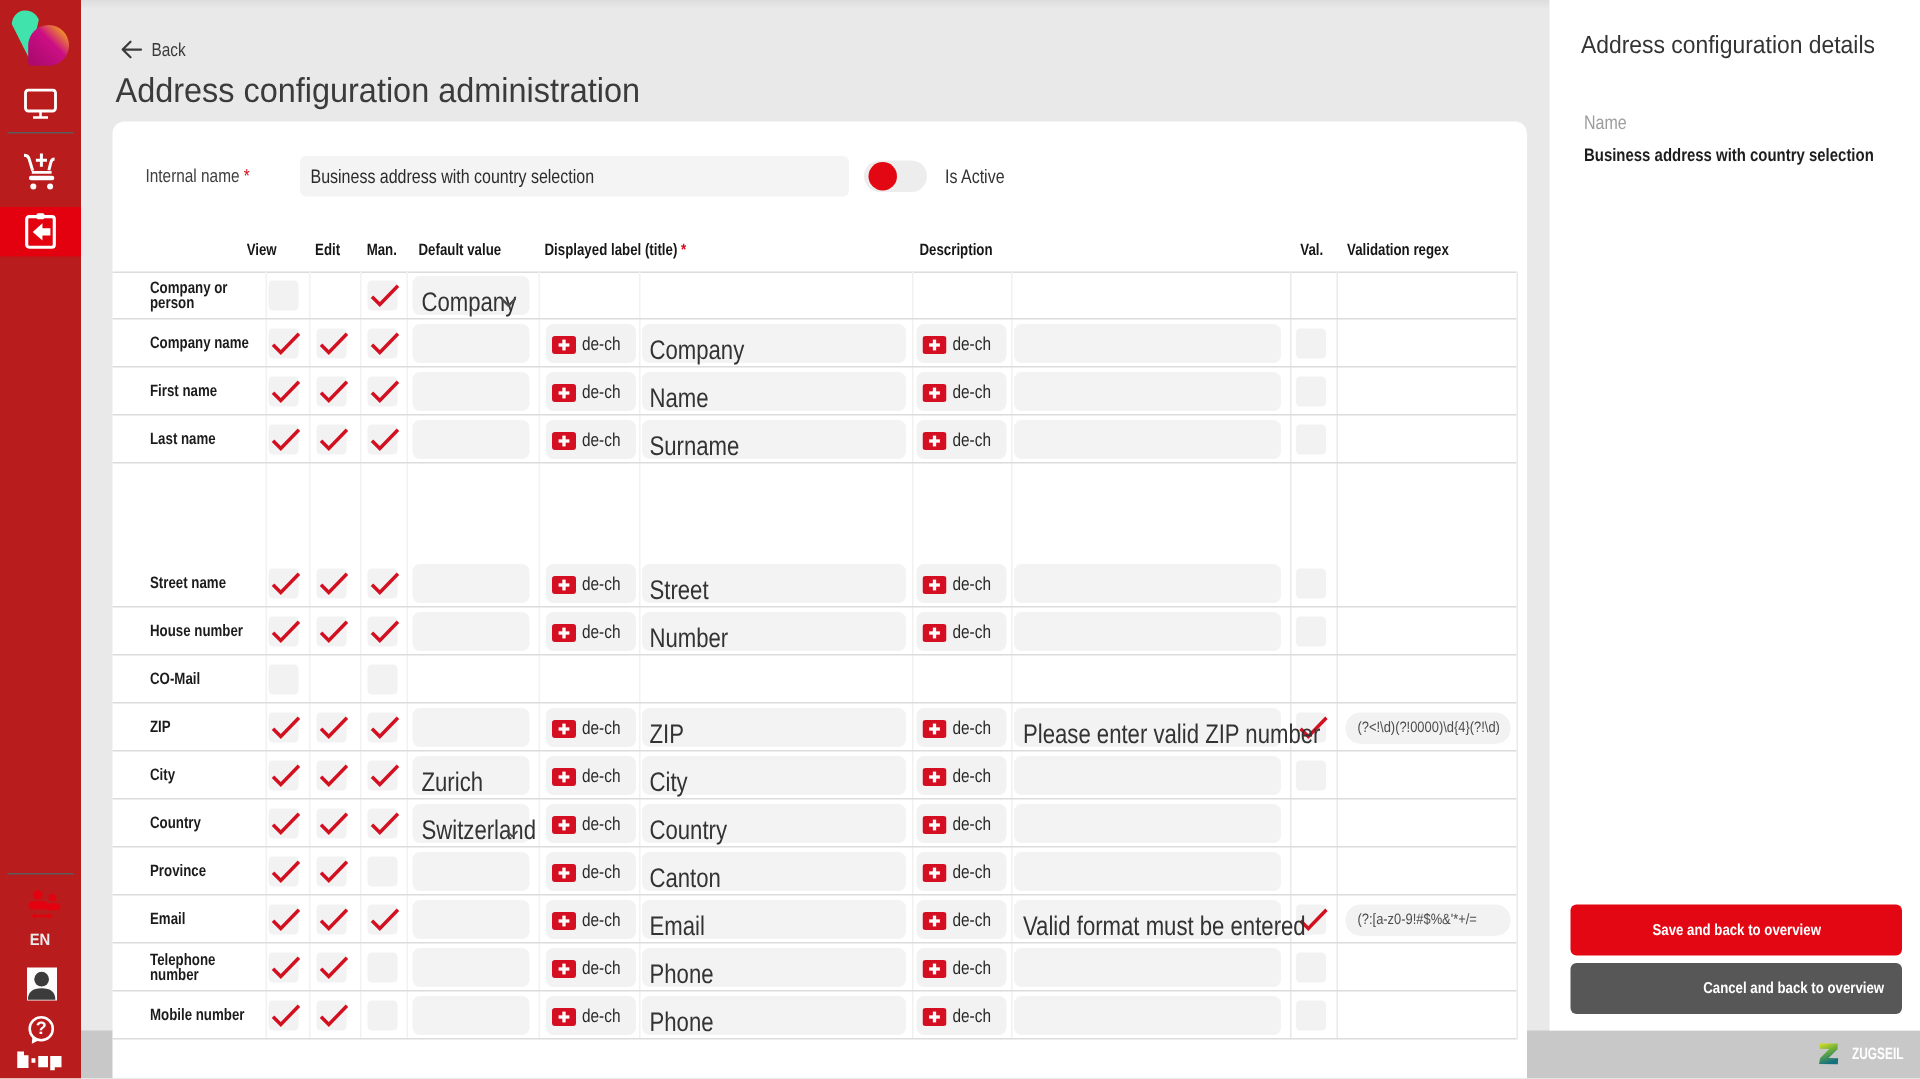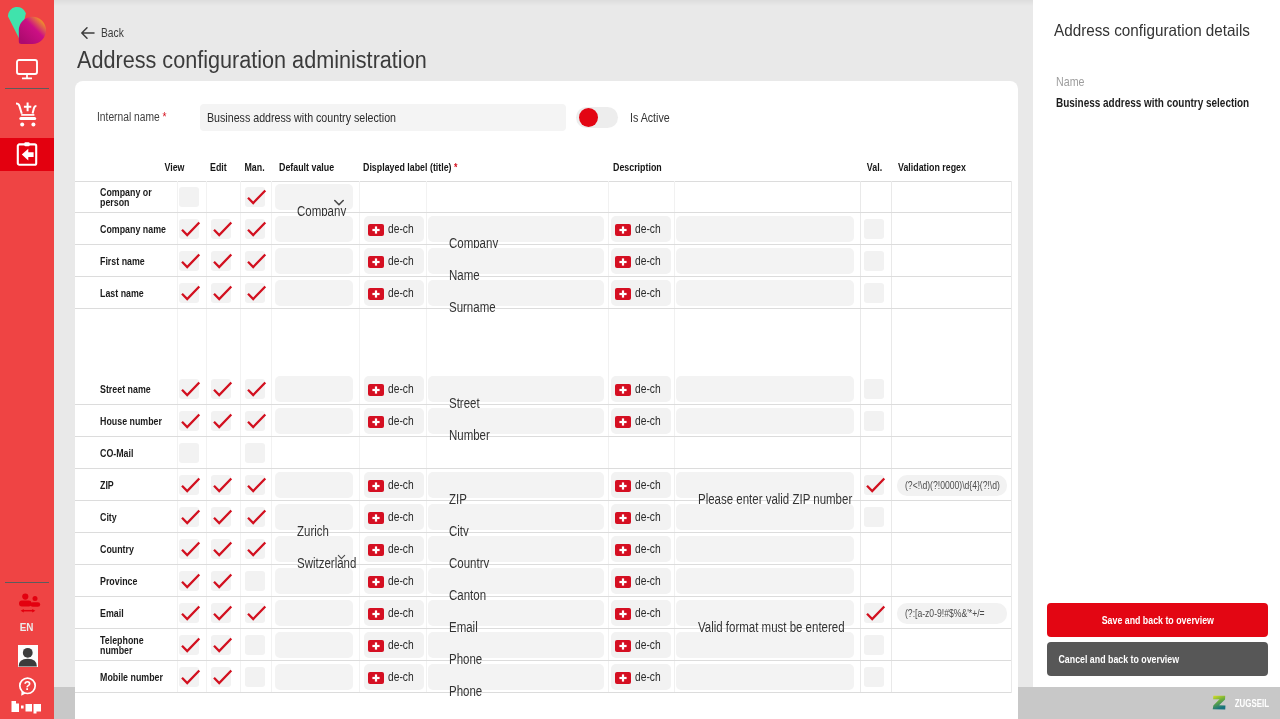--- a/index.html
+++ b/index.html
@@ -5,39 +5,39 @@
 html,body { width:1280px; height:719px; overflow:hidden; background:#e9e9e9;
   font-family:"Liberation Sans", sans-serif; position:relative; }
 .abs { position:absolute; }
 .tx { display:inline-block; transform:scaleX(.82); transform-origin:0 50%; white-space:nowrap; }
 .tb { display:inline-block; transform:scaleX(.805); transform-origin:0 50%; white-space:nowrap; font-weight:bold; }
 .tt { display:inline-block; transform:scaleX(.93); transform-origin:0 50%; white-space:nowrap; }
 .tr { display:inline-block; transform:scaleX(.86); transform-origin:0 50%; white-space:nowrap; }
 .tcc { display:inline-block; transform:scaleX(.84); transform-origin:50% 50%; white-space:nowrap; }
 
 
-#sb { position:absolute; left:0; top:0; width:54px; height:719px; background:#ef4444; z-index:30; }
+#sb { position:absolute; left:0; top:0; width:54px; height:719px; background:#b91c1c; z-index:30; }
 #sb .sep { position:absolute; left:5px; width:44px; height:1px; background:#5c5c5c; }
 #sbred { position:absolute; left:0; top:138px; width:54px; height:33px; background:#e3000f; }
 
 
 #ftr { position:absolute; left:54px; right:0; top:687px; height:32px; background:#c8c8c8; z-index:1; }
 
 
 #card { position:absolute; left:75px; top:81px; width:943px; height:638px; background:#fff; z-index:5; border-radius:8px 8px 0 0; }
 #panel { position:absolute; left:1033px; top:0; width:247px; height:687px; background:#fff; z-index:5; }
 
 
 .row { position:absolute; left:0; width:936px; height:32px; border-bottom:1px solid #dcdcdc; }
 .rlabel { position:absolute; left:25px; top:0; height:32px; display:flex; align-items:center;
   font-size:11px; line-height:10.5px; color:#1b1b1b; }
 .cb { position:absolute; top:6px; width:20px; height:20px; background:#f2f2f2; border-radius:3px; }
 .ck { position:absolute; left:1px; top:2px; overflow:visible; }
 .fld { position:absolute; top:3px; height:26px; background:#f3f3f3; border-radius:5px; }
-.it { position:absolute; left:6px; top:14px; height:26px; line-height:26px; font-size:14px; color:#333;margin-left:16px; }
+.it { position:absolute; left:6px; top:4px; height:26px; line-height:26px; font-size:18px; color:#333; }
 .chip { position:absolute; top:3px; width:60px; height:26px; background:#f2f2f2; border-radius:5px; }
 .chip .flag { position:absolute; left:4px; top:7.5px; }
 .ct { position:absolute; left:24px; top:0; height:26px; line-height:26px; font-size:12.5px; color:#2a2a2a; }
 .rgx { position:absolute; left:822px; top:6px; width:110px; height:21px; background:#f2f2f2;
   border-radius:10px; line-height:21px; font-size:10px; color:#4c4c4c; padding-left:8px; overflow:hidden; }
 .vl { position:absolute; top:100px; width:1px; height:512px; }
 .hlbl { position:absolute; top:79px; height:14px; line-height:14px; font-size:11px; color:#161616; font-weight:bold; }
 .hc { text-align:center; }
 </style></head>
 <body>
@@ -634,21 +634,21 @@
       </div>
       <div class="fld" style="left:601px;width:178px"></div>
     </div>
 </div>
 
 <div id="panel">
   <div class="abs" style="left:21px;top:22px;height:17px;line-height:17px;font-size:16.5px;color:#343434"><span class="tt" style="transform:scaleX(.925)">Address configuration details</span></div>
   <div class="abs" style="left:23px;top:75px;height:14px;line-height:14px;font-size:13px;color:#9d9d9d"><span class="tx">Name</span></div>
   <div class="abs" style="left:23px;top:96px;height:14px;line-height:14px;font-size:12px;font-weight:bold;color:#1d1d1d"><span class="tcc" style="transform:scaleX(.83);transform-origin:0 50%">Business address with country selection</span></div>
   <div class="abs" style="left:14px;top:603px;width:221px;height:34px;background:#e30613;border-radius:4px;text-align:center;line-height:34px;font-size:10.5px;font-weight:bold;color:#fff"><span class="tcc">Save and back to overview</span></div>
-  <div class="abs" style="left:14px;top:642px;width:221px;height:34px;background:#575757;border-radius:4px;text-align:left;line-height:34px;font-size:10.5px;font-weight:bold;color:#fff"><span class="tcc">Cancel and back to overview</span></div>
+  <div class="abs" style="left:14px;top:642px;width:221px;height:34px;background:#575757;border-radius:4px;text-align:right;line-height:34px;font-size:10.5px;font-weight:bold;color:#fff"><span class="tcc">Cancel and back to overview</span></div>
 </div>
 
 <div id="sb">
   <svg class="abs" style="left:0;top:0" width="54" height="54" viewBox="0 0 54 54">
     <defs>
         <linearGradient id="lg1" x1="0.12" y1="0.88" x2="0.9" y2="0.1">
       <stop offset="0" stop-color="#ad0a6f"></stop>
           <stop offset="0.58" stop-color="#cc0f84"></stop>
           <stop offset="1" stop-color="#f4a51c"></stop>
     </linearGradient>

